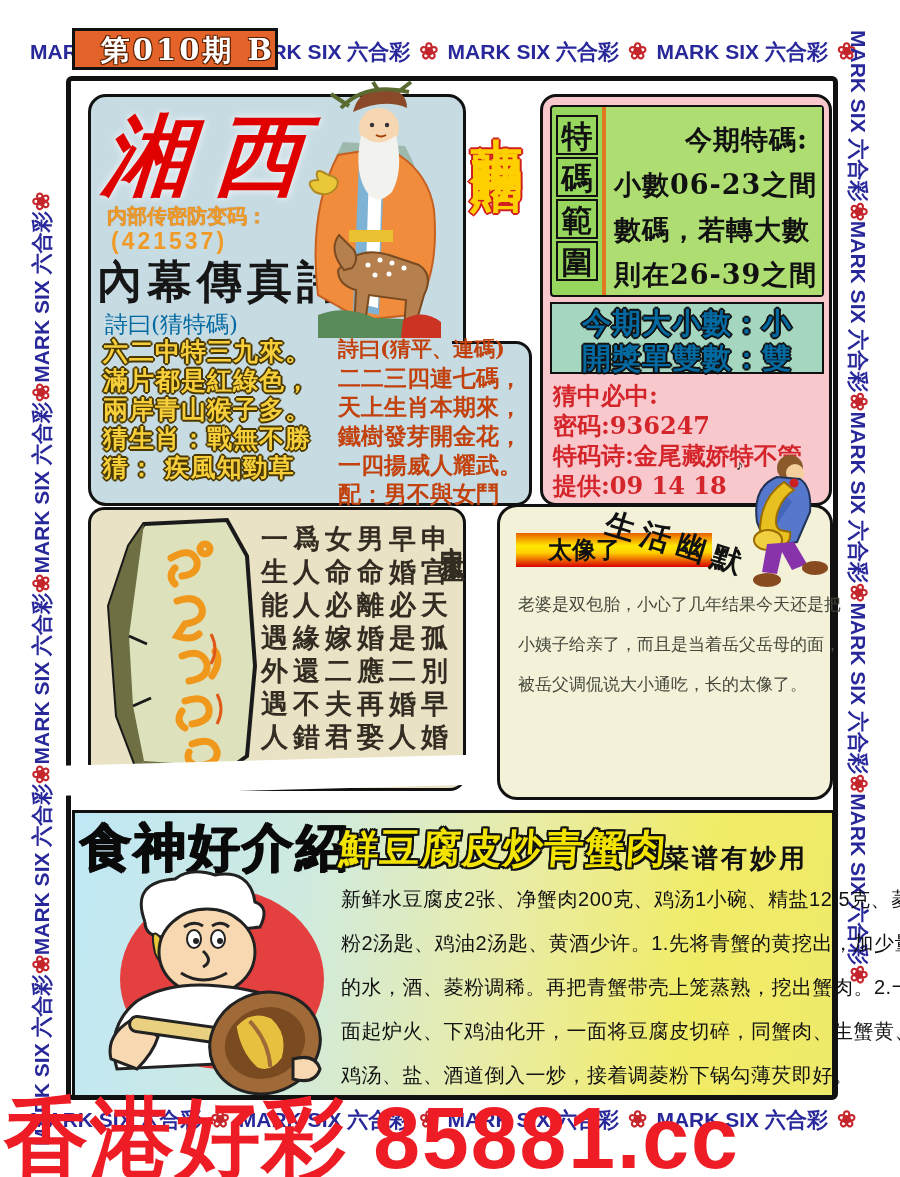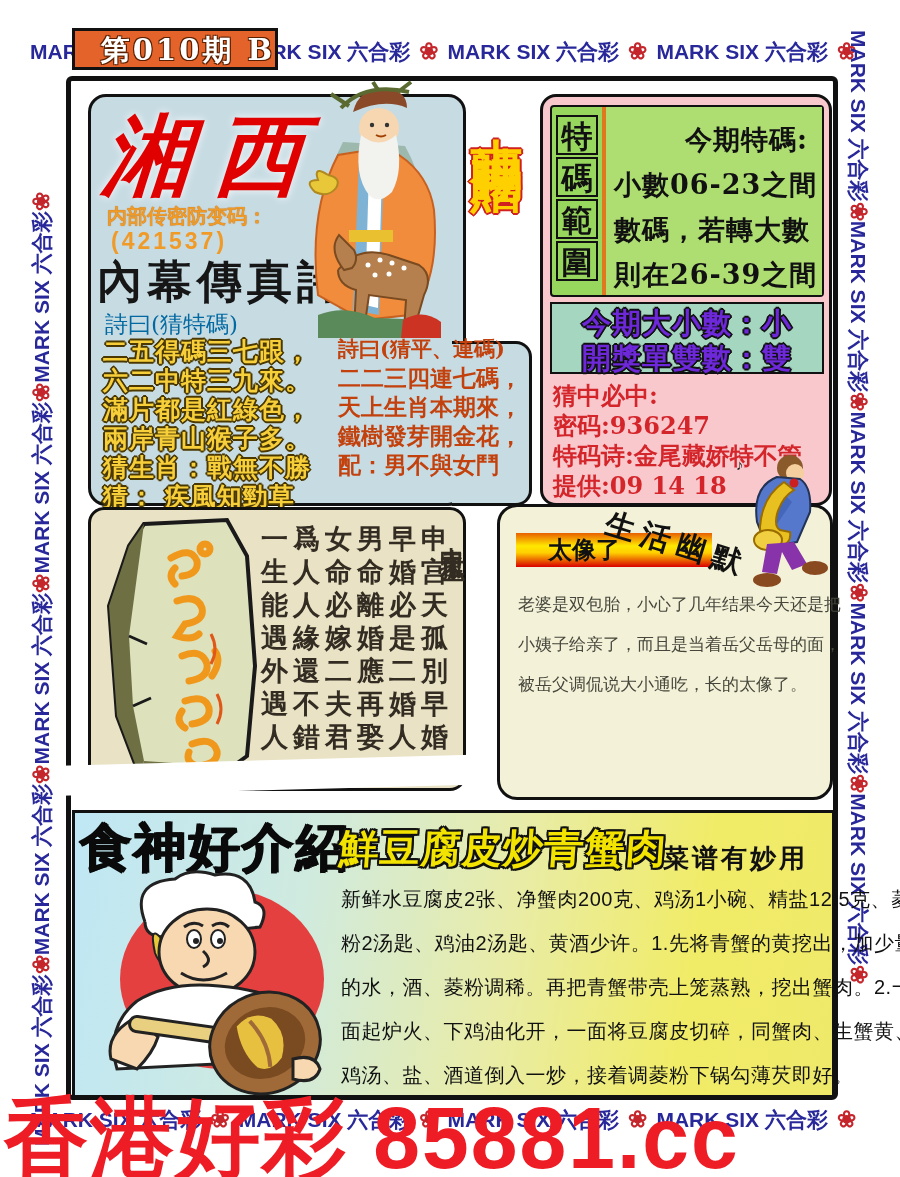--- a/index.html
+++ b/index.html
@@ -63,21 +63,21 @@
              border:2px solid #111;border-radius:4px;display:flex;}
   .green-side{width:52px;border-right:2px solid #e07820;padding-top:6px;}
   .gs-char{width:42px;height:40px;margin:2px auto;border:2px solid #111;font-family:"DejaVu Serif",serif;
            font-weight:bold;font-size:31px;line-height:38px;text-align:center;color:#111;}
   .green-body{flex:1;background:#aedd72;border-left:2px solid #e07820;padding-top:10px;
               font-family:"DejaVu Serif",serif;font-weight:bold;font-size:27px;line-height:45px;color:#111;}
   .g-line{padding-left:8px;letter-spacing:1px;white-space:nowrap;}
   .g-line.first{text-align:right;padding-right:14px;}
   .teal-box{position:absolute;left:7px;top:205px;width:274px;height:72px;background:#a5d6c0;
             border:2px solid #111;text-align:center;padding-top:2px;}
-  .t-line{font-weight:bold;font-size:29px;line-height:35px;letter-spacing:1px;color:#6d28d9;white-space:nowrap;
+  .t-line{font-weight:bold;font-size:29px;line-height:35px;letter-spacing:1px;color:#0369a1;white-space:nowrap;
           text-shadow:-2px 0 #111,2px 0 #111,0 -2px #111,0 2px #111,
                       -1px -1px #111,1px 1px #111,-1px 1px #111,1px -1px #111;}
   .red-block{position:absolute;left:10px;top:284px;font-family:"DejaVu Serif",serif;font-weight:bold;
              font-size:24px;line-height:30px;color:#d4252b;white-space:nowrap;}
 
   
   .panel-fortune{position:absolute;left:88px;top:507px;width:378px;height:284px;background:#e9e2c4;
                  border:3px solid #111;border-radius:16px;z-index:2;}
   .stone{position:absolute;left:8px;top:6px;}
   .f-grid{position:absolute;left:170px;top:12px;font-family:"DejaVu Serif",serif;font-weight:bold;
@@ -139,34 +139,34 @@
 
 <div class="main-box" data-name="main-frame"></div>
 
 <div class="panel-blue" data-name="xiangxi-panel">
   <div class="xx-title" data-name="panel-title">湘西</div>
   <div class="xx-code-label" data-name="anticounterfeit-label">内部传密防变码：</div>
   <div class="xx-code" data-name="anticounterfeit-code">(421537)</div>
   <div class="xx-sub" data-name="inside-poem-title">內幕傳真詩</div>
   <div class="xx-p1h" data-name="poem1-header">詩曰(猜特碼)</div>
   <div class="xx-poem1" data-name="poem1-block">
-    <div data-name="poem-line">二五得碼三七跟，</div>
     <div data-name="poem-line">六二中特三九來。</div>
     <div data-name="poem-line">滿片都是紅綠色，</div>
     <div data-name="poem-line">兩岸青山猴子多。</div>
     <div data-name="poem-line">猜生肖：戰無不勝</div>
     <div data-name="poem-line">猜：  疾風知勁草</div>
   </div>
 </div>
 <div class="panel-blue-ext" data-name="xiangxi-panel-extension"></div>
 <div class="xx-poem2" data-name="poem2-block">
   <div class="p2h" data-name="poem2-header">詩曰(猜平、連碼)</div>
   <div data-name="poem-line">二二三四連七碼，</div>
   <div data-name="poem-line">天上生肖本期來，</div>
   <div data-name="poem-line">鐵樹發芽開金花，</div>
+  <div data-name="poem-line">一四揚威人耀武。</div>
   <div data-name="poem-line">配：男不與女鬥</div>
 </div>
 
 <svg class="sax" style="left:283px;top:80px;z-index:4;" width="178" height="258" viewBox="0 0 178 258" data-name="deity-illustration">
   <path d="M60 62 Q30 120 38 200 L60 235 Q90 245 122 235 L147 200 Q152 120 122 66 Z" fill="#9db8ac"></path>
   <path d="M55 75 Q25 132 35 215 L80 240 L127 235 Q157 200 151 130 Q146 95 116 75 L86 70 Z" fill="#f08c3c" stroke="#c86020" stroke-width="2"></path>
   <path d="M76 80 L70 230 L96 235 L101 85 Z" fill="#7fb3d5"></path>
   <path d="M86 90 L82 225 L95 228 L99 92 Z" fill="#ffffff"></path>
   <rect x="66" y="150" width="44" height="12" fill="#e8c030"></rect>
   <path d="M45 95 Q30 85 35 100 Q20 100 32 112 Q45 118 53 108 Q59 98 45 95" fill="#e8c838" stroke="#b08820" stroke-width="2"></path>

